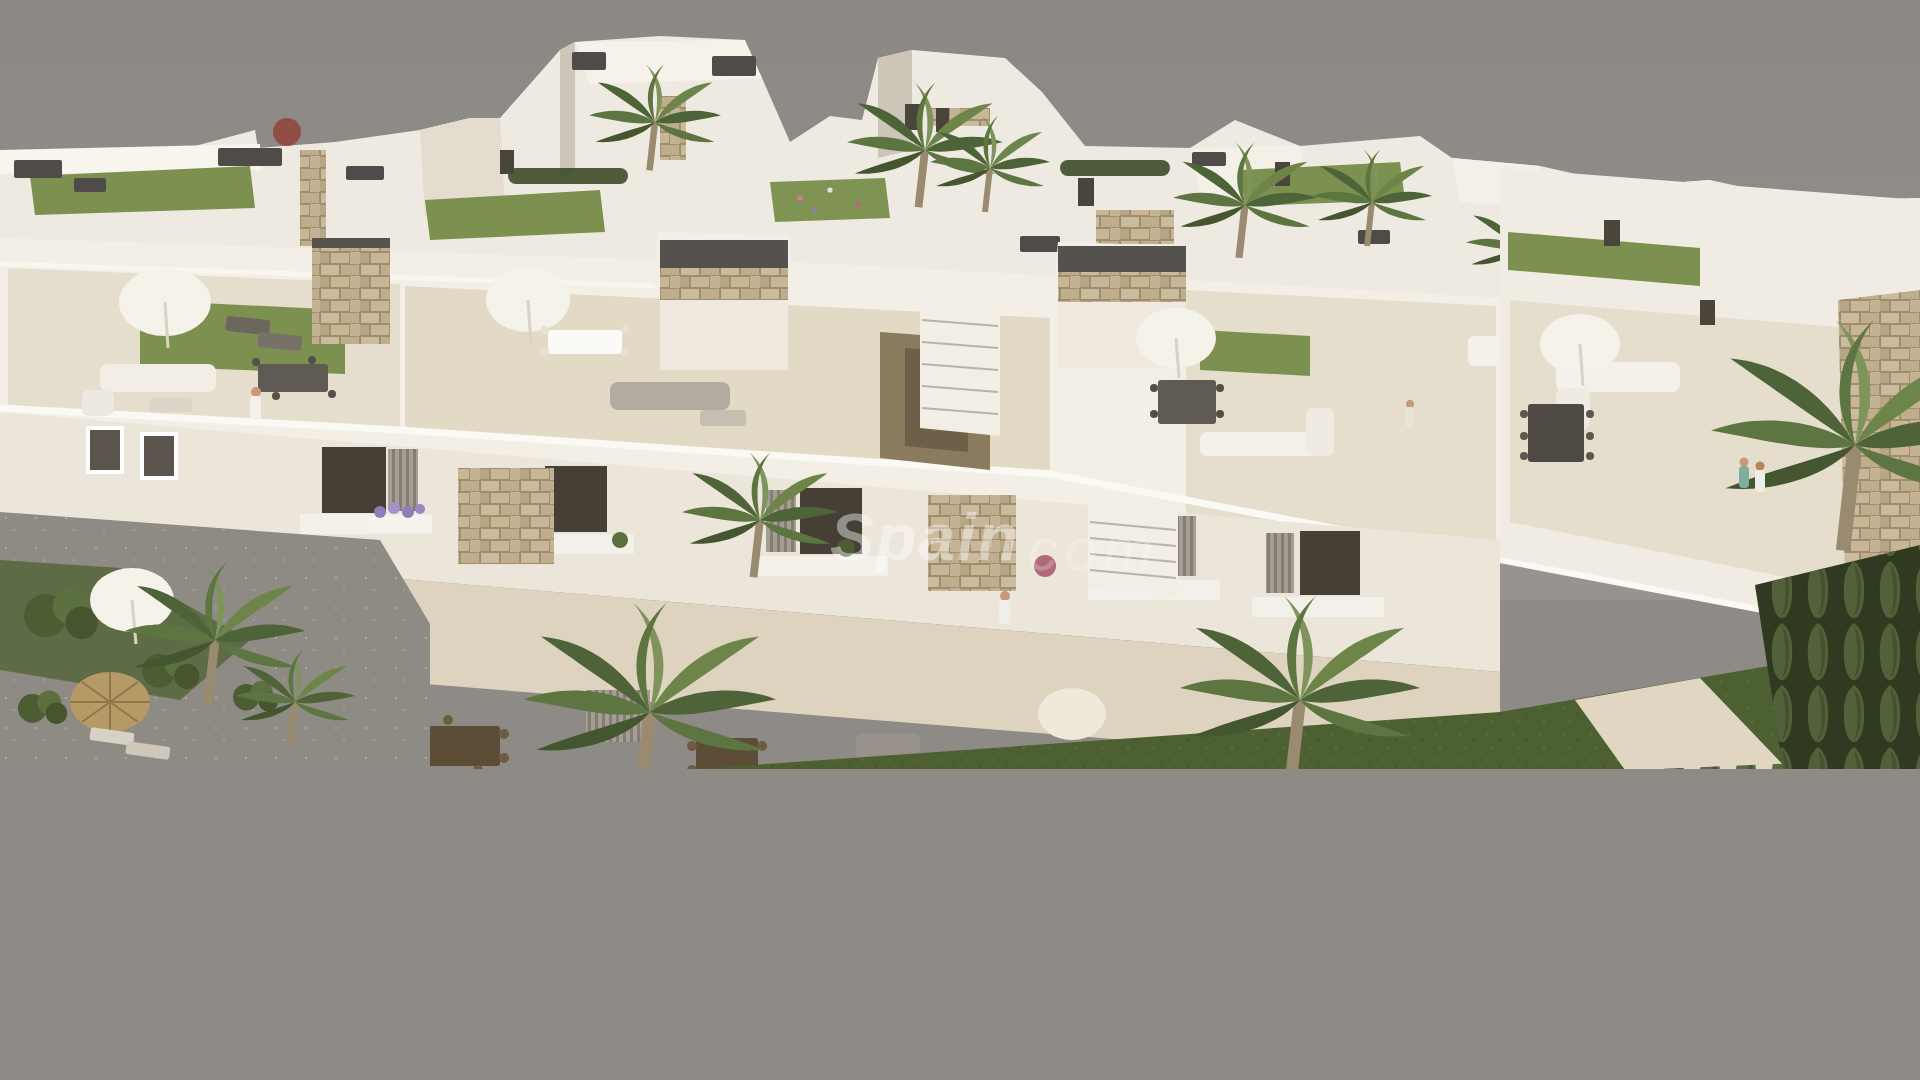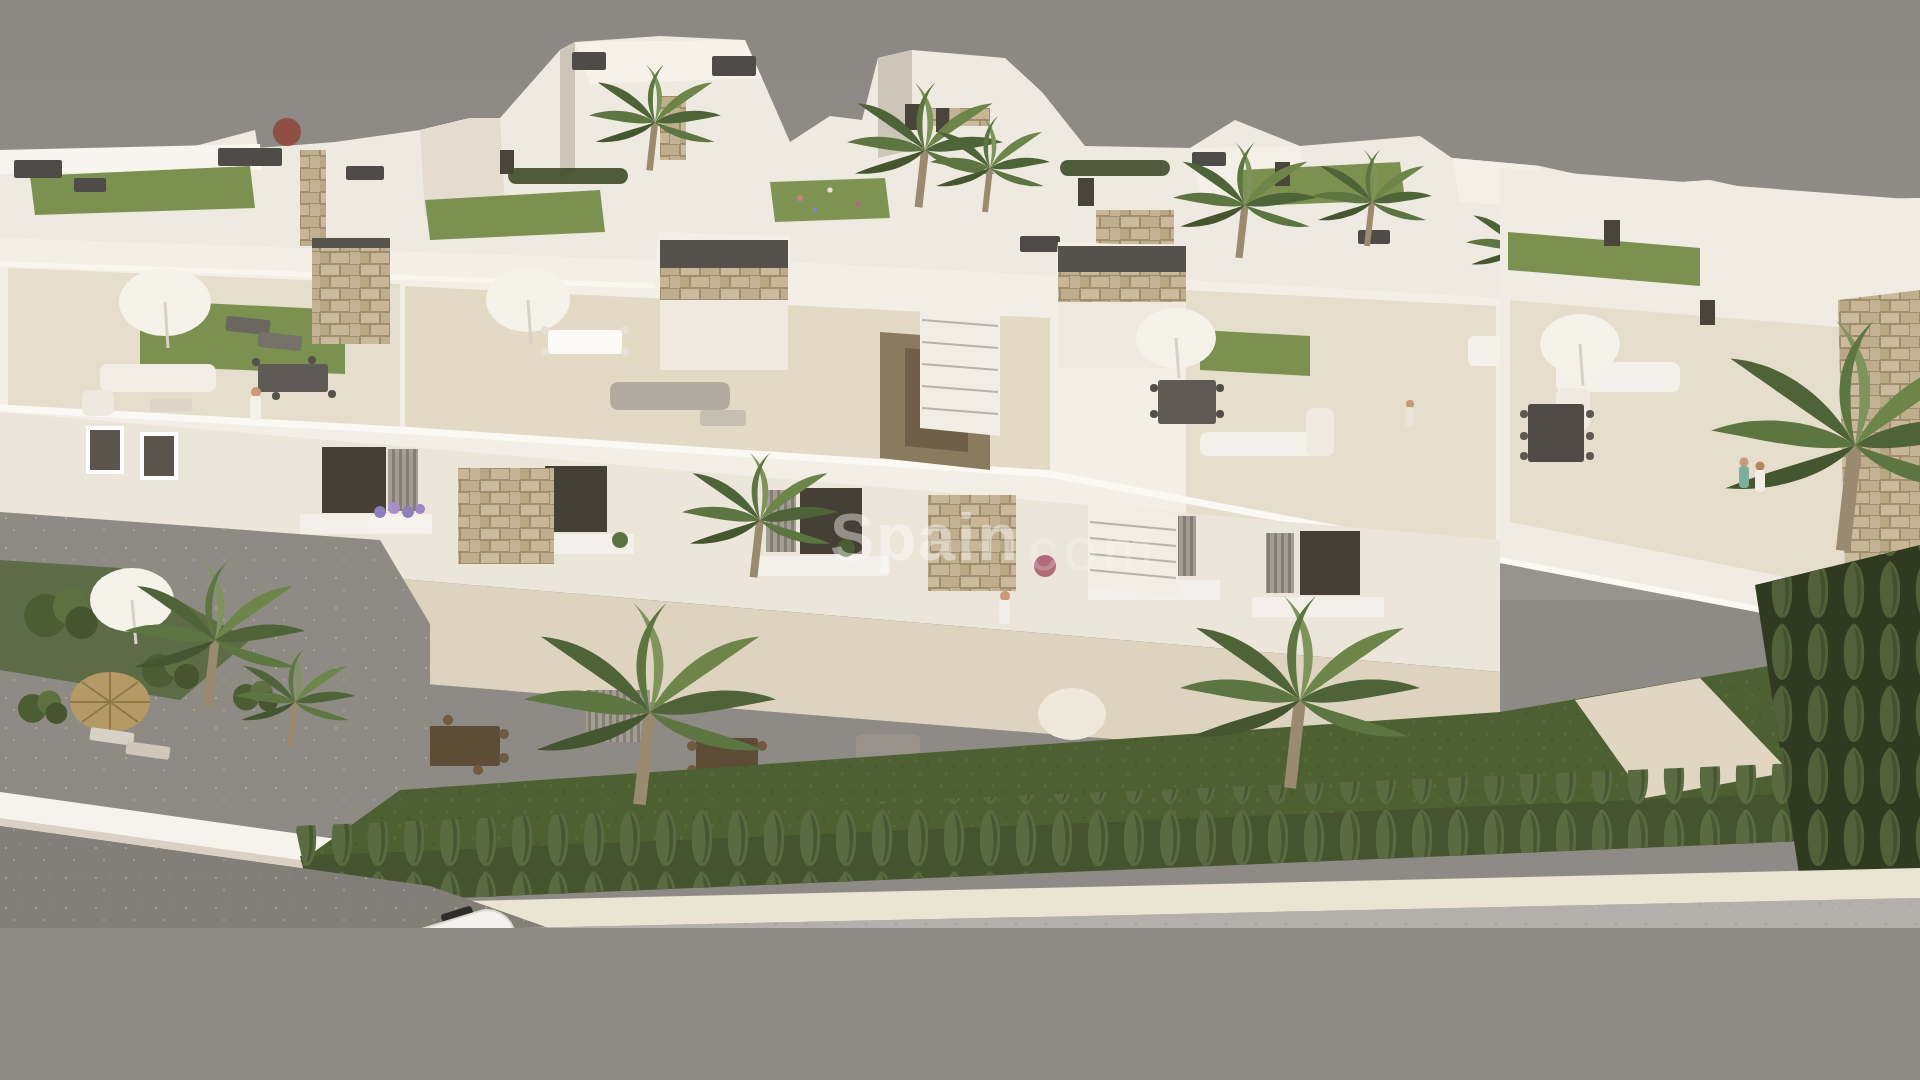--- a/index.html
+++ b/index.html
@@ -1,17 +1,17 @@
 <!DOCTYPE html>
 <html><head>
 <meta charset="utf-8">
 <style>
   html,body{margin:0;padding:0;background:#8e8a86;}
-  .stage{position:relative;width:1920px;height:928px;overflow:hidden;
-         font-family:"Liberation Sans", sans-serif;}
+  .stage{position:relative;width:1920px;height:769px;overflow:hidden;
+         font-family:"Liberation Sans", sans-serif;font-style:italic;}
   svg{display:block;width:1920px;height:1080px;}
   text{font-family:"Liberation Sans", sans-serif;}
   .wm-left{font-weight:700;letter-spacing:2px;}
   .wm-right{font-weight:400;letter-spacing:6px;}
 </style>
 </head>
 <body>
 
 <div class="stage">
 <svg viewBox="0 0 1920 1080" xmlns="http://www.w3.org/2000/svg">

